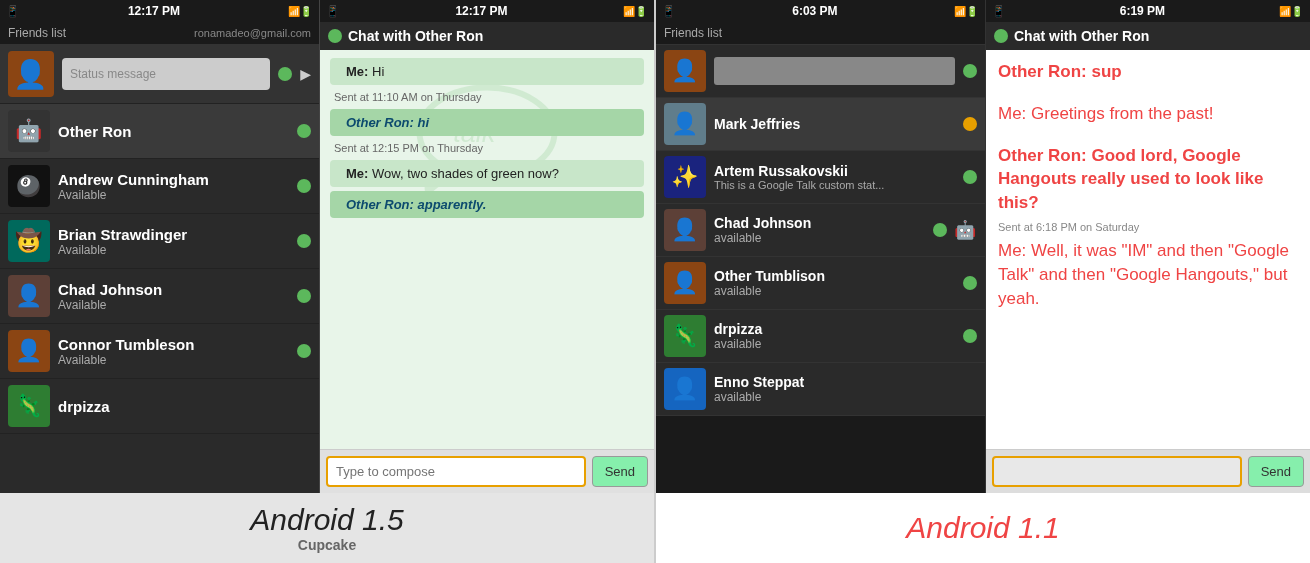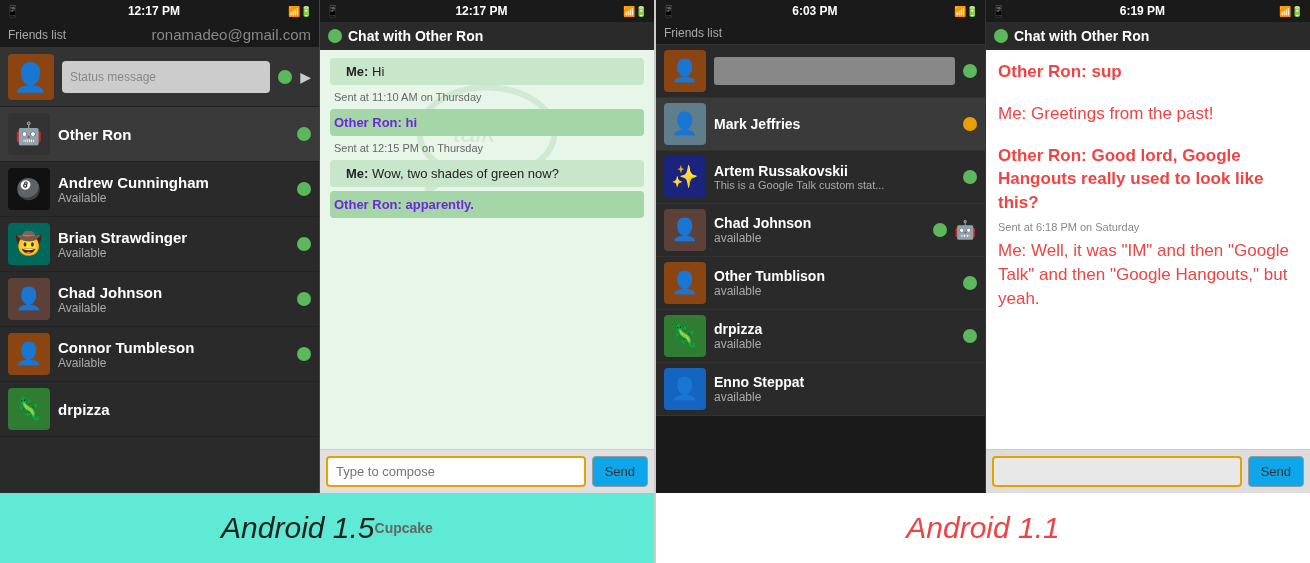--- a/index.html
+++ b/index.html
@@ -78,21 +78,21 @@
       border-bottom: 1px solid #333;
     }
 
     .friends-list-title {
       color: #aaa;
       font-size: 12px;
     }
 
     .friends-email {
       color: #888;
-      font-size: 15px;
+      font-size: 11px;
       padding-left: 24px;
     }
 
     .profile-row {
       display: flex;
       align-items: center;
       padding: 6px 8px;
       background: #333;
       border-bottom: 1px solid #222;
       gap: 8px;
@@ -218,25 +218,26 @@
     .msg-me {
       background: #c8e6c9;
       padding: 6px 16px;
       border-radius: 4px;
       font-size: 13px;
       color: #222;
     }
 
     .msg-other {
       background: #a5d6a7;
-      padding: 6px 4px;
+      padding: 6px 16px;
       border-radius: 4px;
       font-size: 13px;
-      color: #6d28d9;
+      color: #0c4a6e;
       font-weight: bold;
+      font-style: italic;
     }
 
     .msg-timestamp {
       color: #666;
       font-size: 11px;
       padding: 2px 4px;
     }
 
     .chat-input-row {
       display: flex;
@@ -250,21 +251,21 @@
       flex: 1;
       border: 2px solid #e8a000;
       border-radius: 4px;
       padding: 6px 8px;
       font-size: 13px;
       background: #fff;
       outline: none;
     }
 
     .send-btn {
-      background: #0ea5e9;
+      background: #86efac;
       border: 1px solid #999;
       border-radius: 4px;
       padding: 6px 12px;
       font-size: 13px;
       cursor: pointer;
       color: #333;
     }
 
     
     .caption-area {
@@ -529,21 +530,21 @@
 
         <div class="chat-input-row">
           <input class="chat-input" type="text" placeholder="Type to compose" style="">
           <button class="send-btn">Send</button>
         </div>
       </div>
 
     </div>
 
     <div class="caption-area">
-      <div style="flex:1;display:flex;flex-direction:row;align-items:center;justify-content:center;background:#5eead4;">
+      <div style="flex:1;display:flex;flex-direction:column;align-items:center;justify-content:center;background:#e5e5e5;">
         <span class="caption-title" style="font-family:Arial,sans-serif;font-style:italic;font-size:30px;color:#222;">Android 1.5</span>
         <span class="caption-subtitle" style="font-size:14px;color:#666;">Cupcake</span>
       </div>
     </div>
   </div>
 
   <div class="center-divider"></div>
 
   <div class="android-section">
     <div class="android-pair">

